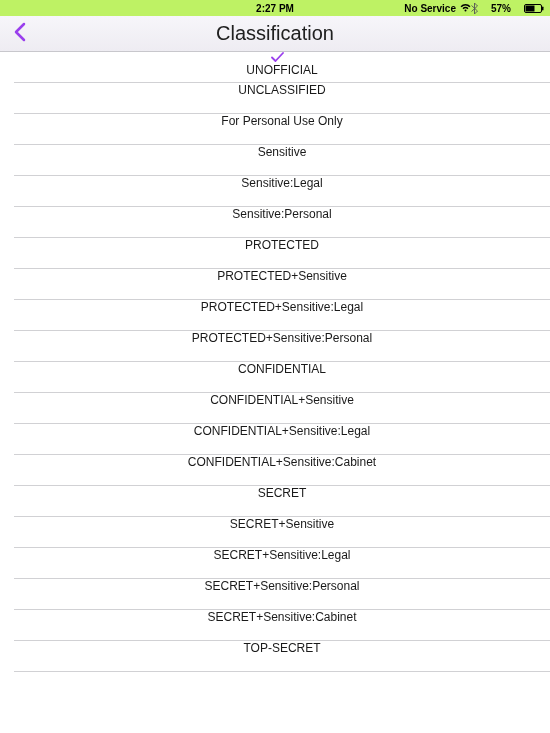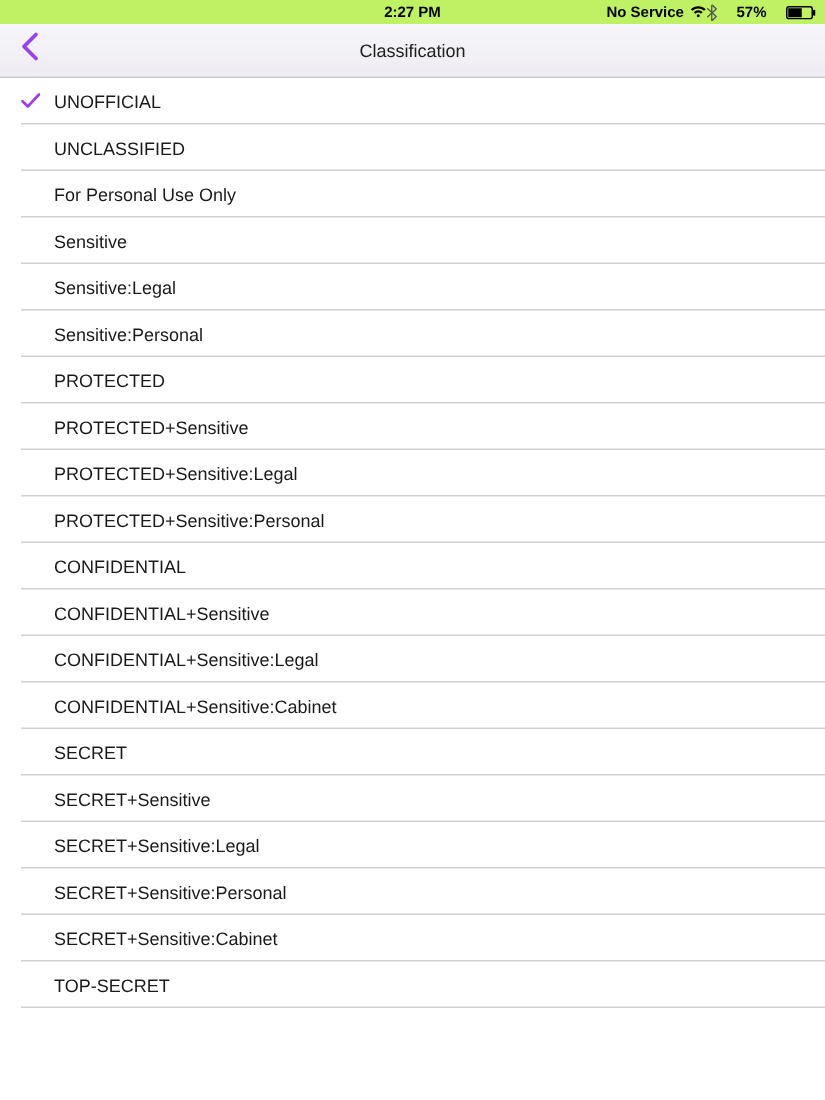--- a/index.html
+++ b/index.html
@@ -39,34 +39,35 @@
       height: 36px;
       display: flex;
       align-items: center;
       justify-content: center;
       position: absolute;
       left: 2px;
     }
     .nav-title {
       width: 100%;
       text-align: center;
-      font-size: 12px;
+      font-size: 20px;
       font-weight: 500;
       color: #202020;
     }
     .list {
       height: calc(733px - 16px - 36px);
       overflow-y: hidden;
     }
     .row {
       display: flex;
       align-items: center;
       height: 31px;
       padding-left: 14px;
       position: relative;
+      flex-direction: column;
     }
     .row::after {
       content: "";
       position: absolute;
       left: 14px;
       right: 0;
       bottom: 0;
       height: 1px;
       background: #d1d1d4;
     }

